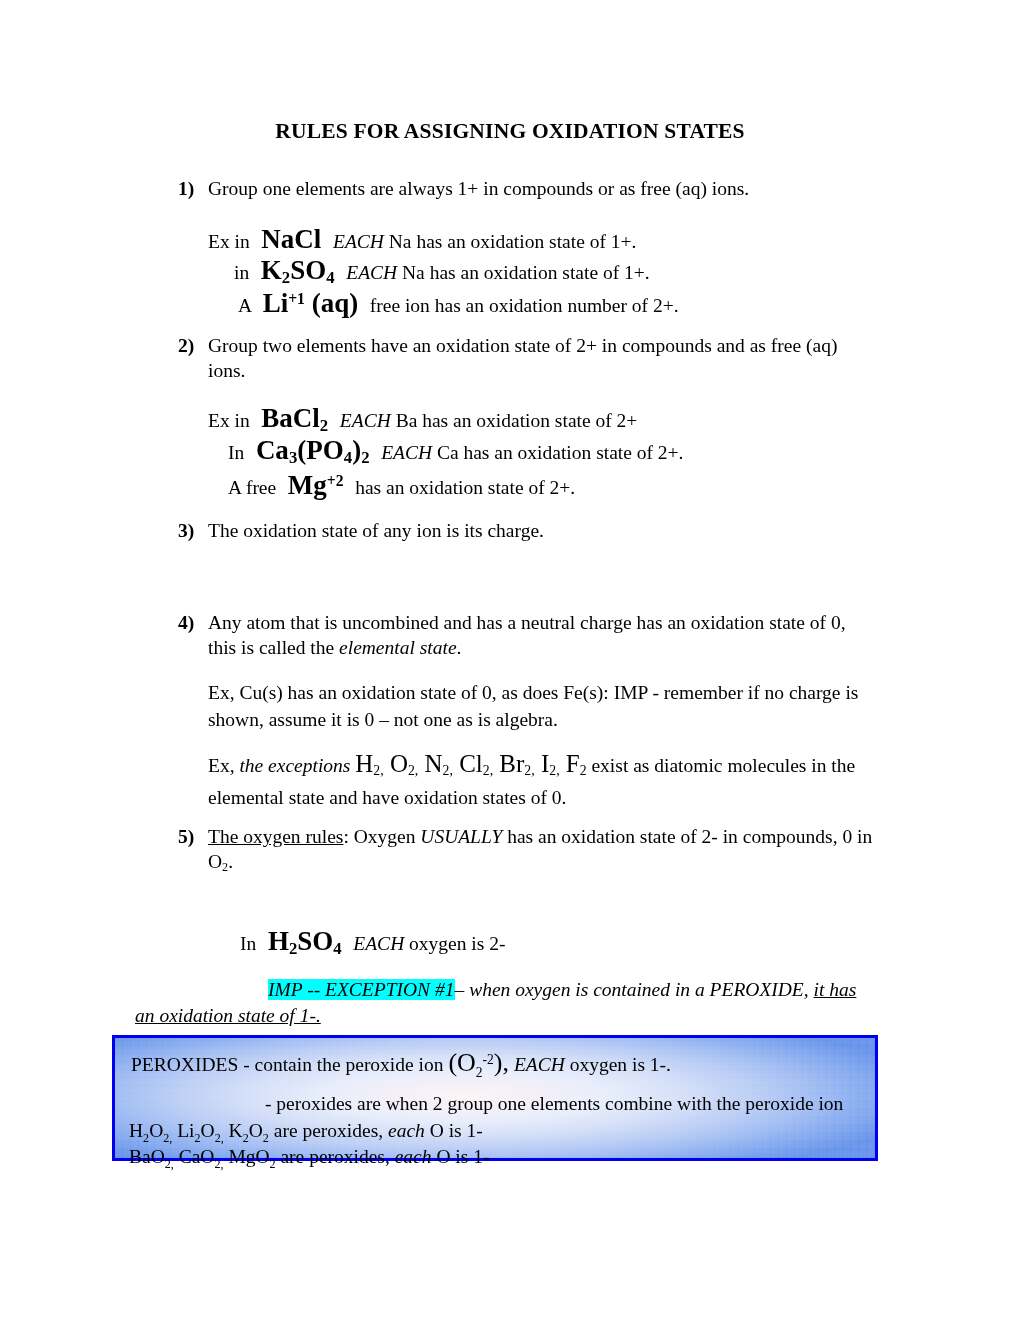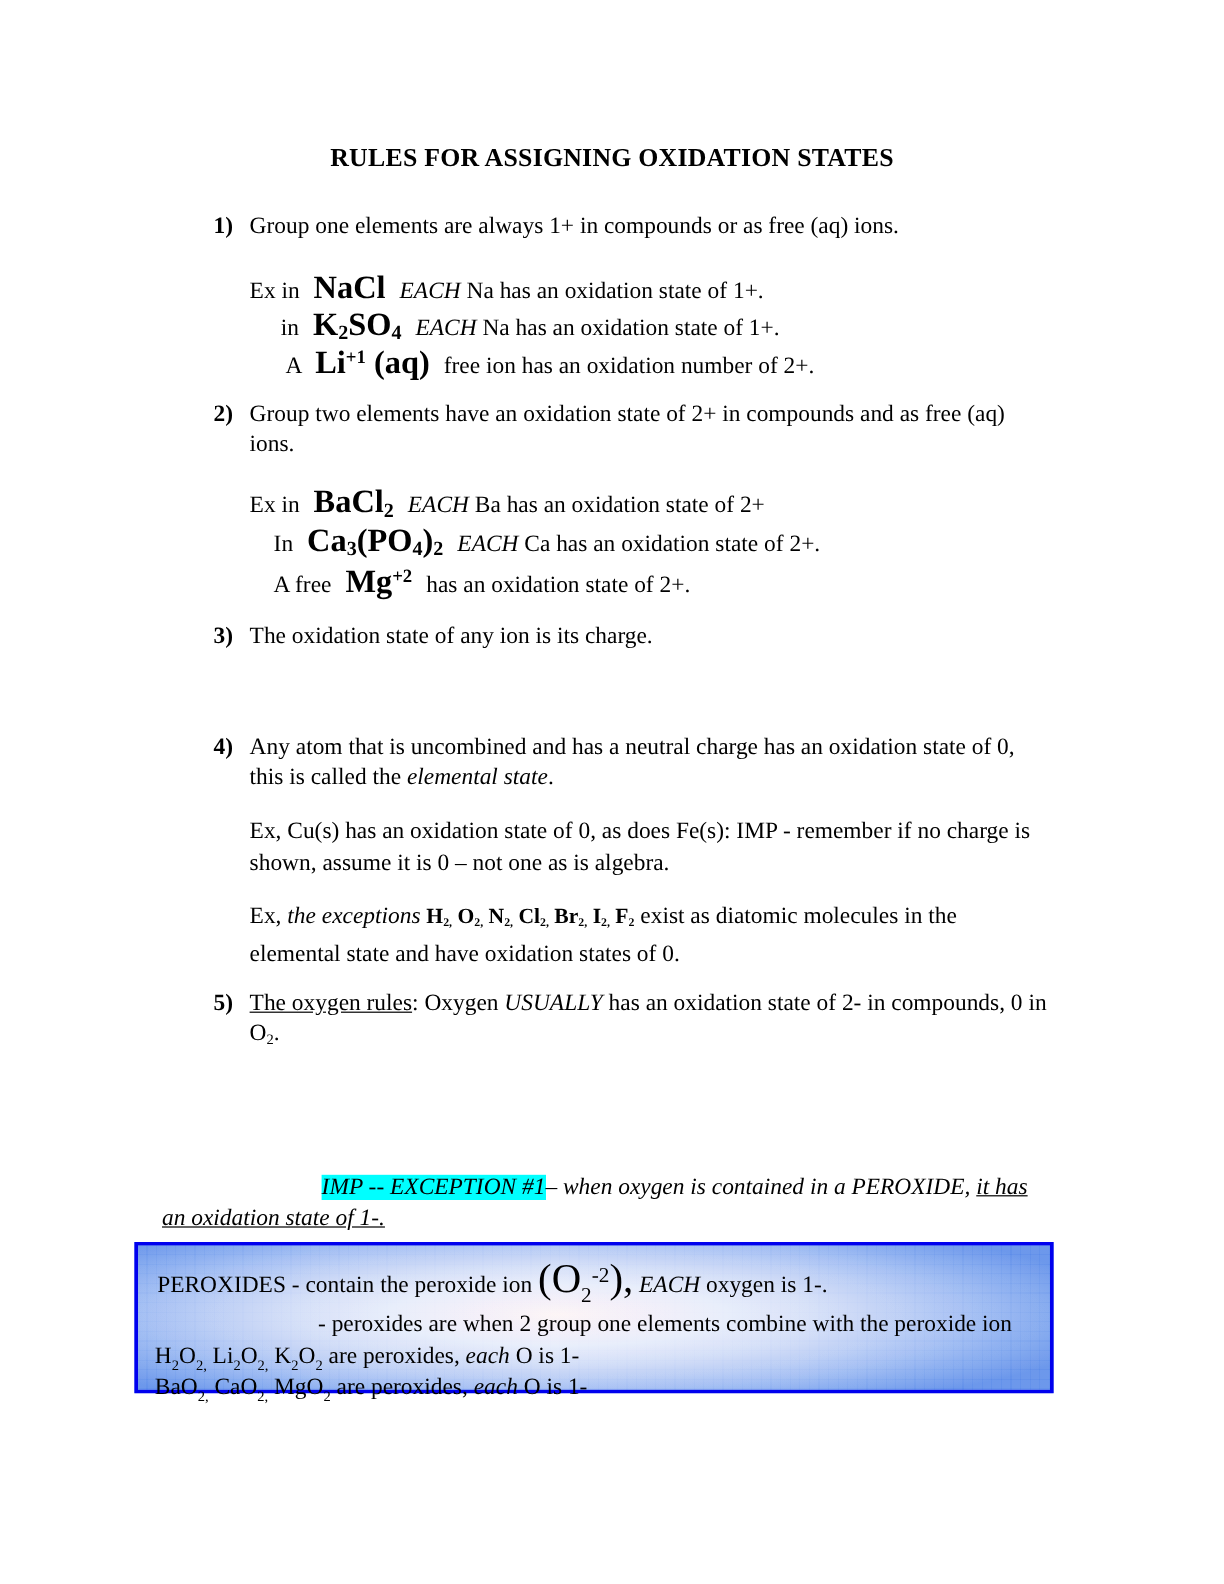--- a/index.html
+++ b/index.html
@@ -84,22 +84,21 @@
     font-size: 0.62em;
     vertical-align: -0.25em;
   }
   .smallf sup {
     font-size: 0.6em;
     vertical-align: 0.42em;
   }
 
   
   .diatomic {
-    font-size: 18px;
-    font-weight: bold;
+    font-size: 25px;
   }
   .diatomic sub {
     font-size: 0.55em;
     vertical-align: -0.25em;
   }
 
   
   .perox-box {
     position: absolute;
     left: 112px;
@@ -132,21 +131,21 @@
     position: absolute;
     z-index: 2;
     font-size: 19.5px;
     white-space: nowrap;
   }
   .perox-line sub {
     font-size: 0.62em;
     vertical-align: -0.45em;
   }
   .paren-big {
-    font-size: 34px;
+    font-size: 26px;
   }
   .paren-big sub {
     font-size: 0.52em;
     vertical-align: -0.45em;
   }
   .paren-big sup {
     font-size: 0.52em;
     vertical-align: 0.5em;
   }
 </style>
@@ -225,20 +224,26 @@
     <span class="diatomic">H<sub>2,</sub> O<sub>2,</sub> N<sub>2,</sub> Cl<sub>2,</sub> Br<sub>2,</sub> I<sub>2,</sub> F<sub>2</sub></span>
     <span>exist as diatomic molecules in the elemental state and have oxidation states of 0.</span>
   </div>
 
   <div class="rule smallf" style="left:178px; top:824px; width:700px;">
     <span class="num">5)</span>
     <span class="txt"><span class="u">The oxygen rules</span><span>: Oxygen </span><span class="it">USUALLY</span><span> has an oxidation state of 2- in compounds, 0 in O</span><sub>2</sub><span>.</span></span>
   </div>
 
 
+  <div class="ex" style="left:240px; top:928px;">
+    <span>In</span>
+    <span class="formula">&nbsp;H<sub>2</sub>SO<sub>4</sub>&nbsp;</span>
+    <span class="it">EACH</span>
+    <span>oxygen is 2-</span>
+  </div>
 
   <div class="ex" style="left:135px; top:977px; width:745px; line-height:26px;font-style:italic;">
     <span style="display:inline-block; width:133px;"></span><span class="hl-cyan">IMP -- EXCEPTION #1</span><span>– when oxygen is contained in a PEROXIDE, </span><span class="u">it has an oxidation state of 1-.</span>
   </div>
 
   <div class="perox-box">
     <div class="perox-grad"></div>
 
     <div class="perox-line" style="left:16px; top:10px;">
       <span>PEROXIDES  - contain the peroxide ion </span><span class="paren-big"><span>(O</span><sub>2</sub><sup>-2</sup><span>),</span></span>

